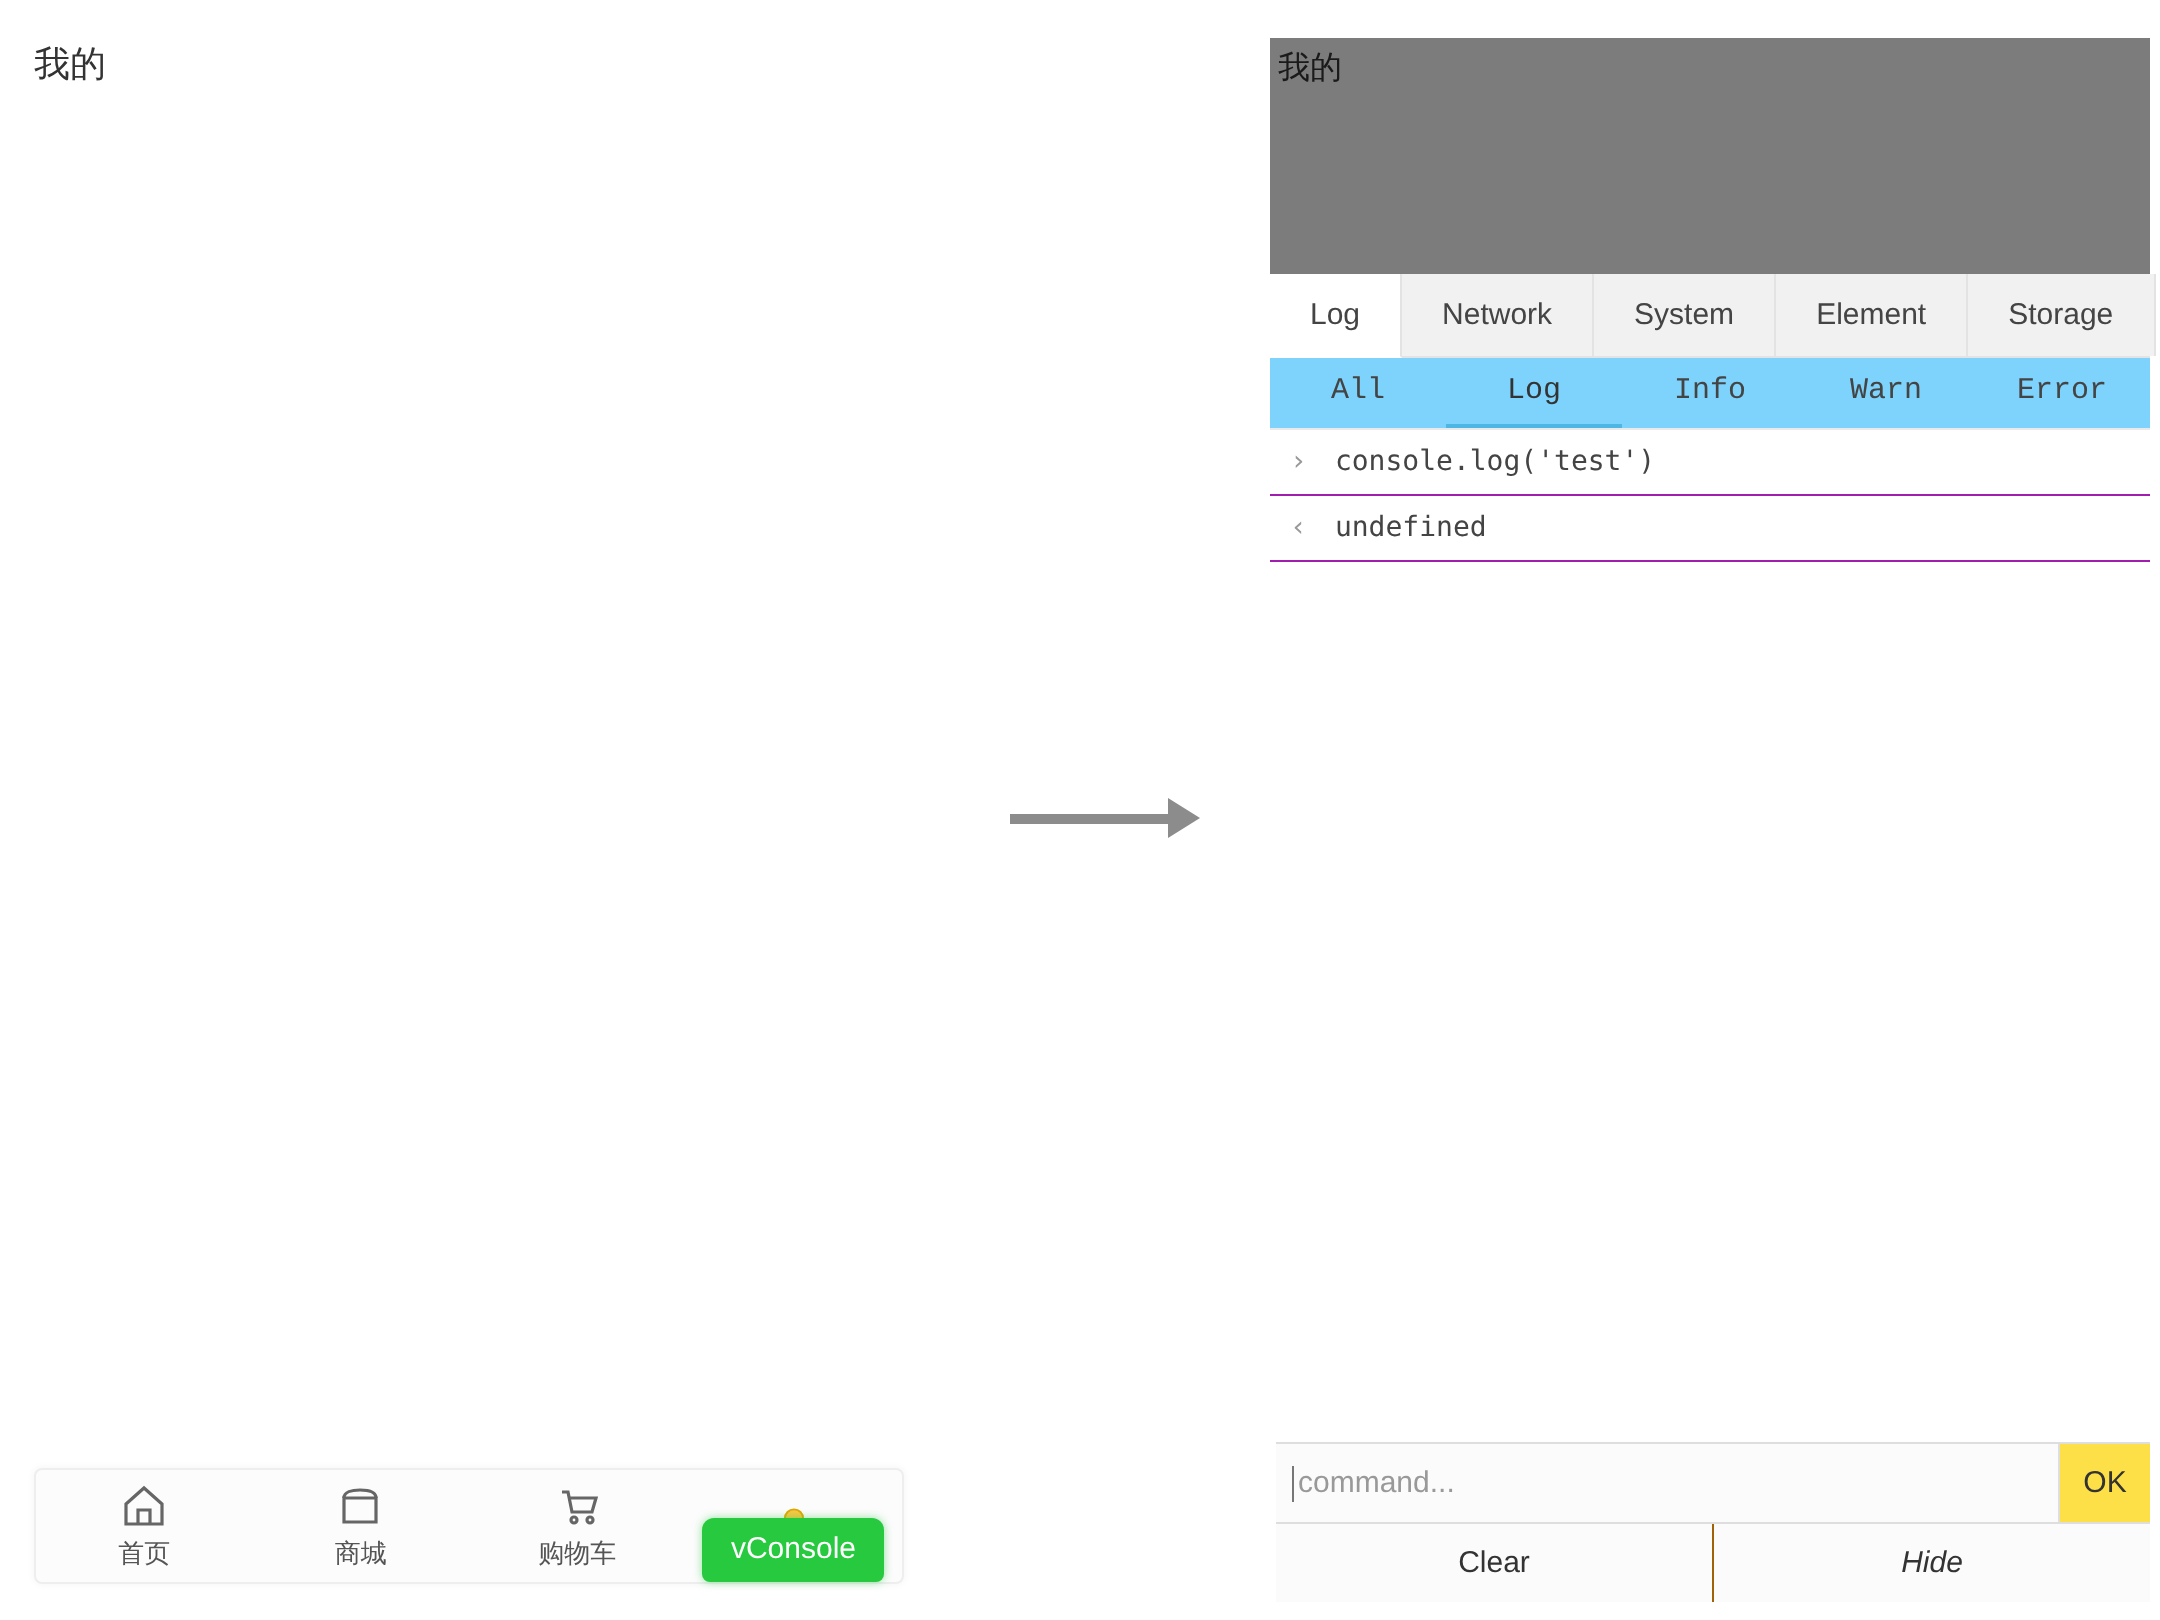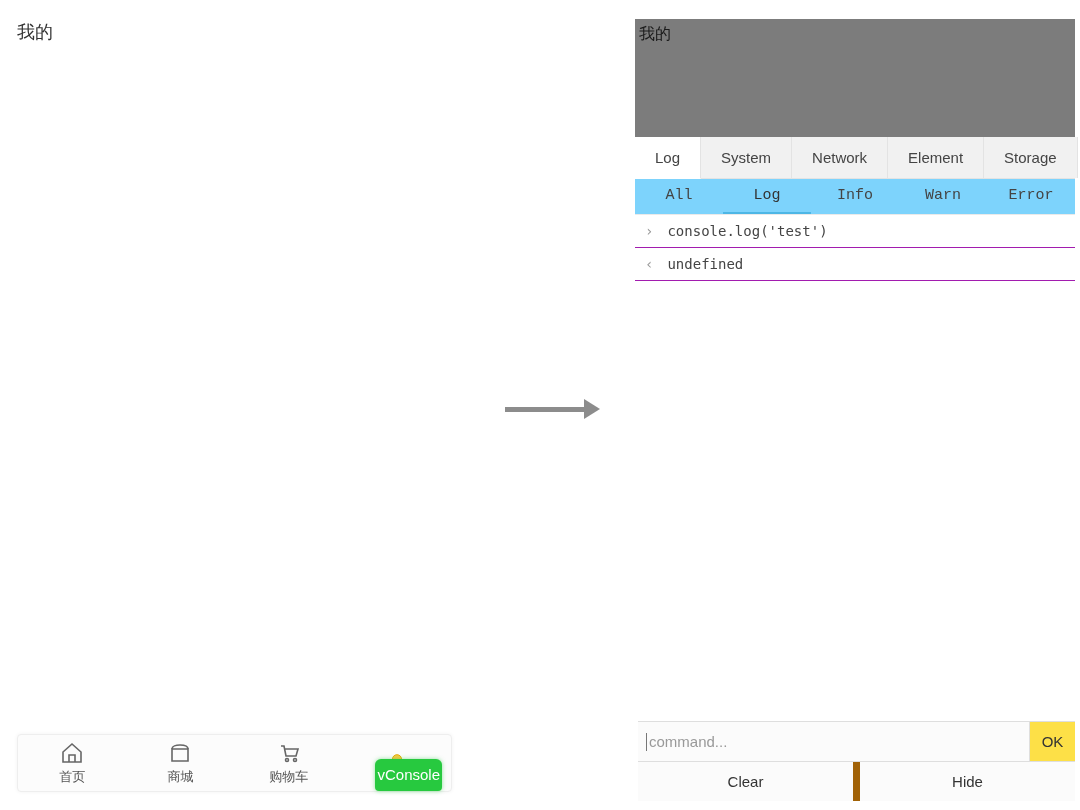--- a/index.html
+++ b/index.html
@@ -51,21 +51,21 @@
     color: #555;
     gap: 0;
   }
   .nav-item .ico svg { width: 24px; height: 24px; }
   .nav-item .ico.medal svg { width: 22px; height: 22px; }
   .vconsole-btn {
     position: absolute;
     right: 9px;
     bottom: 0px;
     height: 32px;
-    padding: 0 2px;
+    padding: 0 14px;
     line-height: 32px;
     background: #2ecc40;
     background: #27c93f;
     color: #fff;
     border-radius: 6px 6px 4px 4px;
     font-size: 15px;
     box-shadow: 0 0 4px rgba(39,201,63,0.5);
   }
 
   
@@ -214,23 +214,23 @@
     display: flex;
     border-top: 1px solid #dedede;
     background: #fbfbfb;
   }
   .action-bar .abtn {
     flex: 1 1 0;
     text-align: center;
     line-height: 40px;
     font-size: 15px;
     color: #333;
-    border-right: 7px solid #a16207;
-  }
-  .action-bar .abtn:last-child { border-right: none; }
+    border-right: 1px solid #a16207;
+  }
+  .action-bar .abtn:last-child { border-right: none; font-style: italic; }
 </style>
 </head>
 <body>
 
 <div class="left-pane">
   <div class="left-title">我的</div>
 
   <div class="bottom-bar-wrap">
     <div class="nav-item">
       <span class="ico">
@@ -279,22 +279,22 @@
   <div class="arrow-head"></div>
 </div>
 
 <div class="right-pane">
   <div class="right-header">
     <div class="right-title">我的</div>
   </div>
 
   <div class="tabs-main">
     <div class="tab active">Log</div>
+    <div class="tab">Network</div>
     <div class="tab">System</div>
-    <div class="tab">Network</div>
     <div class="tab">Element</div>
     <div class="tab">Storage</div>
     <div class="tab-spacer"></div>
   </div>
 
   <div class="tabs-sub">
     <div class="sub">All</div>
     <div class="sub active">Log</div>
     <div class="sub">Info</div>
     <div class="sub">Warn</div>

